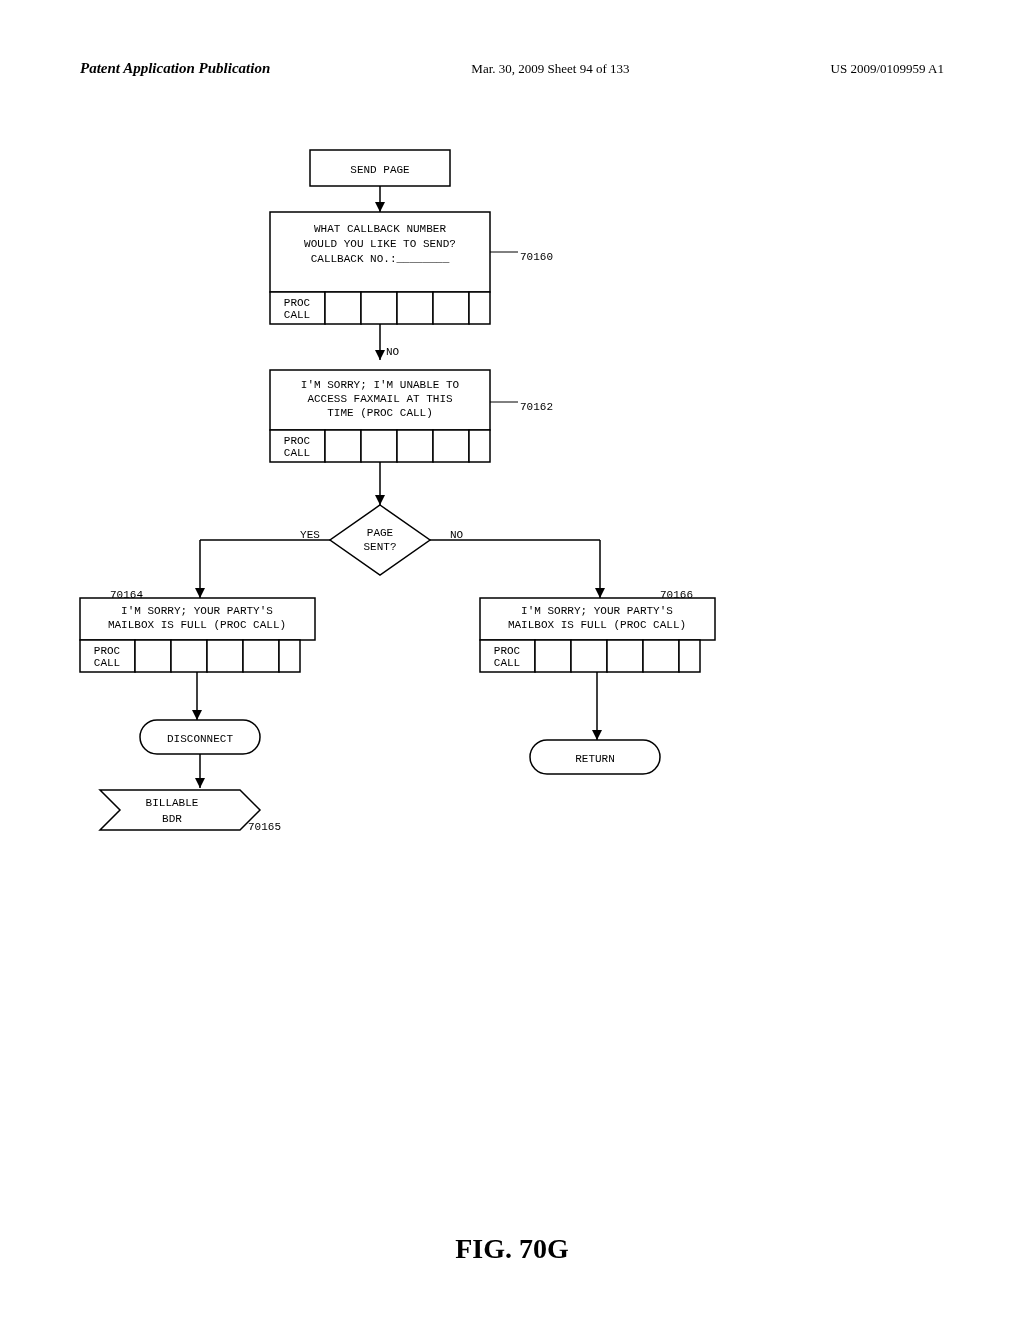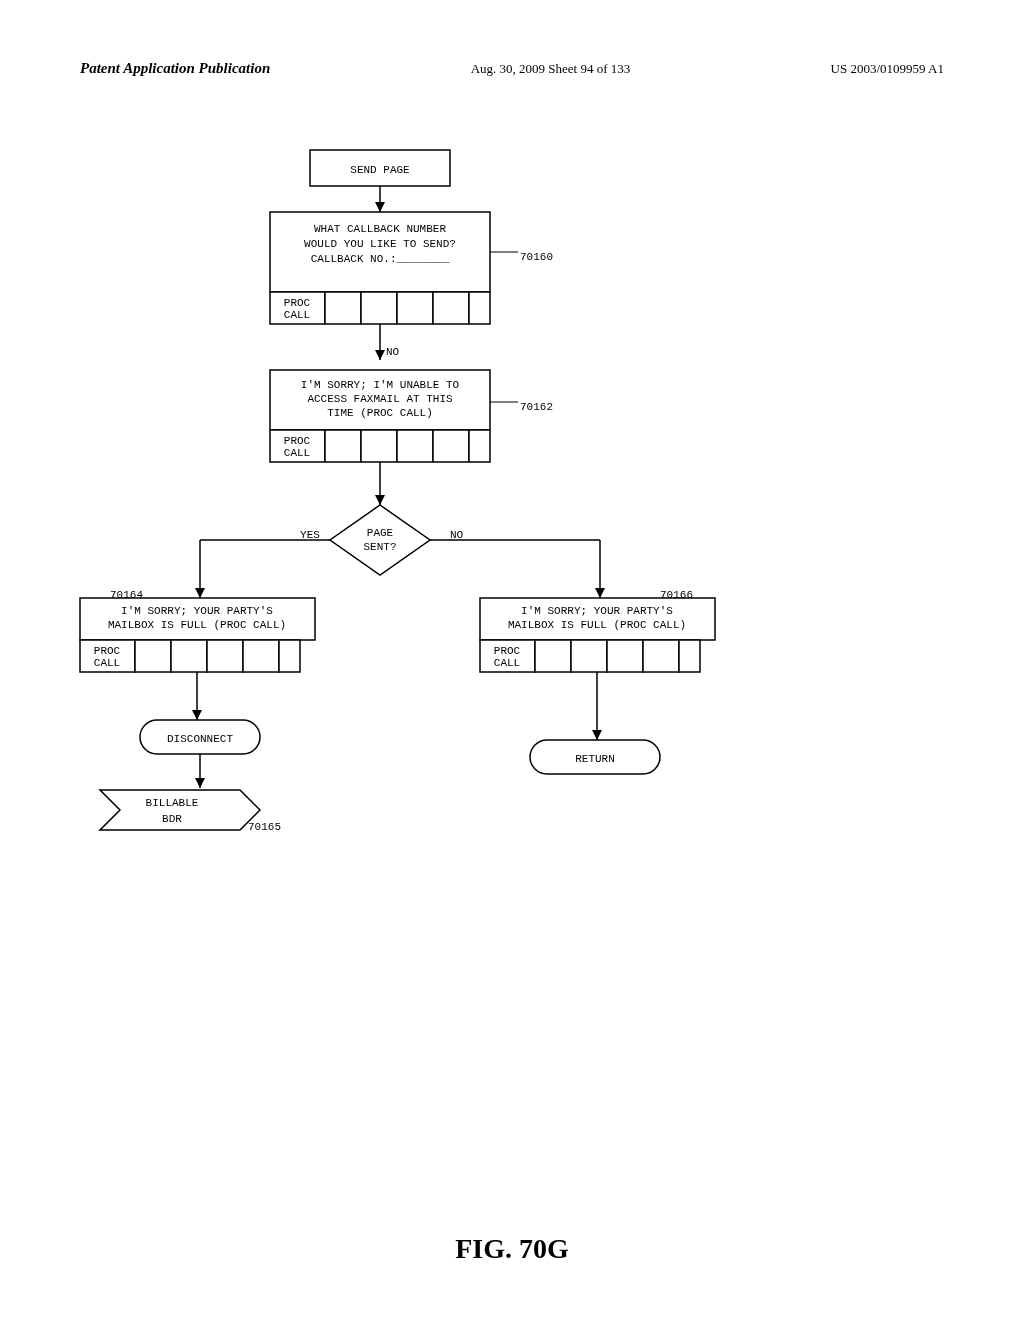--- a/index.html
+++ b/index.html
@@ -67,22 +67,22 @@
       font-size: 28px;
       font-weight: bold;
     }
   </style>
 </head>
 <body>
 
 <div class="page">
   <div class="header">
     <span class="header-left">Patent Application Publication</span>
-    <span class="header-center">Aug. 30, 2009  Sheet 94 of 133</span>
-    <span class="header-right">US 2003/0109959 A1</span>
+    <span class="header-center">Mar. 30, 2009  Sheet 94 of 133</span>
+    <span class="header-right">US 2009/0109959 A1</span>
   </div>
 
   <div class="diagram-area">
     <svg viewBox="0 0 820 1100" xmlns="http://www.w3.org/2000/svg">
 
       <defs>
         <style>
           text { font-family: 'Courier New', Courier, monospace; font-size: 11px; fill: #000; }
           .label-sm { font-size: 10px; }
           .label-med { font-size: 11px; }

